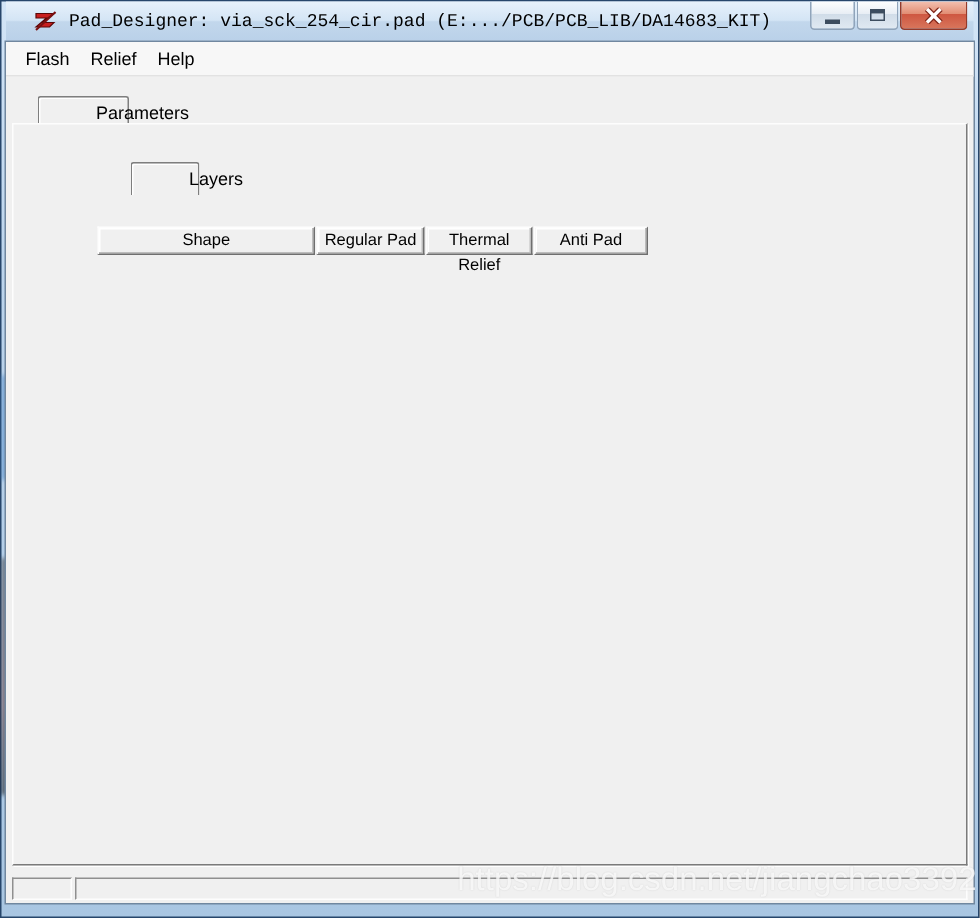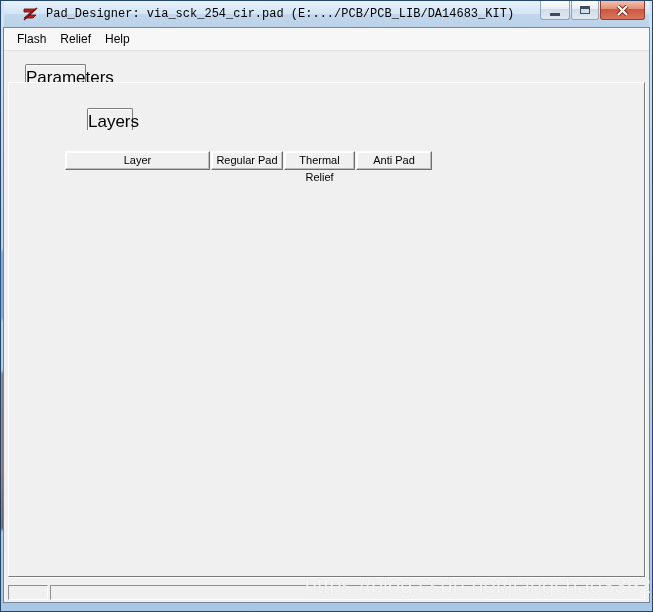--- a/index.html
+++ b/index.html
@@ -35,22 +35,22 @@
   #client { position:absolute; left:4px; top:28px; width:645px; height:574px;
     background:#f0f0f0; box-shadow:0 0 0 1px #70879f; }
 
   #menubar { position:absolute; left:0; top:0; width:645px; height:23px;
     background:#f7f7f7; border-bottom:1px solid #e2e2e2; display:flex; align-items:center; }
   .menu-item { padding:4px 7px; font-size:12px; }
   #menu-file { margin-left:6px; }
 
   
   .tab { position:absolute; background:#f0f0f0; border:1px solid #7e7e7e; border-bottom:none;
-    border-radius:2px 2px 0 0; box-shadow:inset 1px 1px 0 #fff; text-align:right;
-    font-size:17px; padding-top:3px; }
+    border-radius:2px 2px 0 0; box-shadow:inset 1px 1px 0 #fff; text-align:left;
+    font-size:12px; padding-top:3px;padding-left:38px; }
   #tab-parameters { left:21px; top:36px; width:61px; height:18px; }
   #tab-layers { left:83px; top:33px; width:46px; height:22px; z-index:3;margin-top:47px; }
 
   #tab-panel { position:absolute; left:4px; top:54px; width:637px; height:495px;
     background:#f0f0f0; border:1px solid; border-color:#fdfdfd #7a7a7a #7a7a7a #fdfdfd;
     box-shadow:1px 1px 0 rgba(255,255,255,.95); z-index:2; }
 
   
   .groupbox { position:absolute; border:1px solid #a9a9a9;
     box-shadow:inset 1px 1px 0 #fdfdfd, 1px 1px 0 #fdfdfd; }
@@ -185,21 +185,21 @@
     <div id="tab-panel"></div>
 
     <div class="groupbox" id="group-padstack">
       <span class="group-label">Padstack layers</span>
     </div>
     <div id="chk-single"></div>
     <span id="chk-single-label">Single layer mode</span>
 
     <div id="table-frame"></div>
     <div id="header-row">
-        <div class="hdr-btn btn3d" style="width: 145px;">Layer</div>
+        <div class="hdr-btn btn3d" style="width: 145px;">Shape</div>
         <div class="hdr-btn btn3d" style="width: 72px;">Regular Pad</div>
         <div class="hdr-btn btn3d" style="width: 71px;">Thermal Relief</div>
         <div class="hdr-btn btn3d" style="width: 76px;">Anti Pad</div>
       </div>
     <div id="marker-col">
         <div class="marker-btn btn3d">-&gt;</div>
         <div class="marker-btn btn3d">-&gt;</div>
         <div class="marker-btn btn3d">End</div>
         <div class="marker-btn btn3d">-&gt;</div>
         <div class="marker-btn btn3d"></div>

